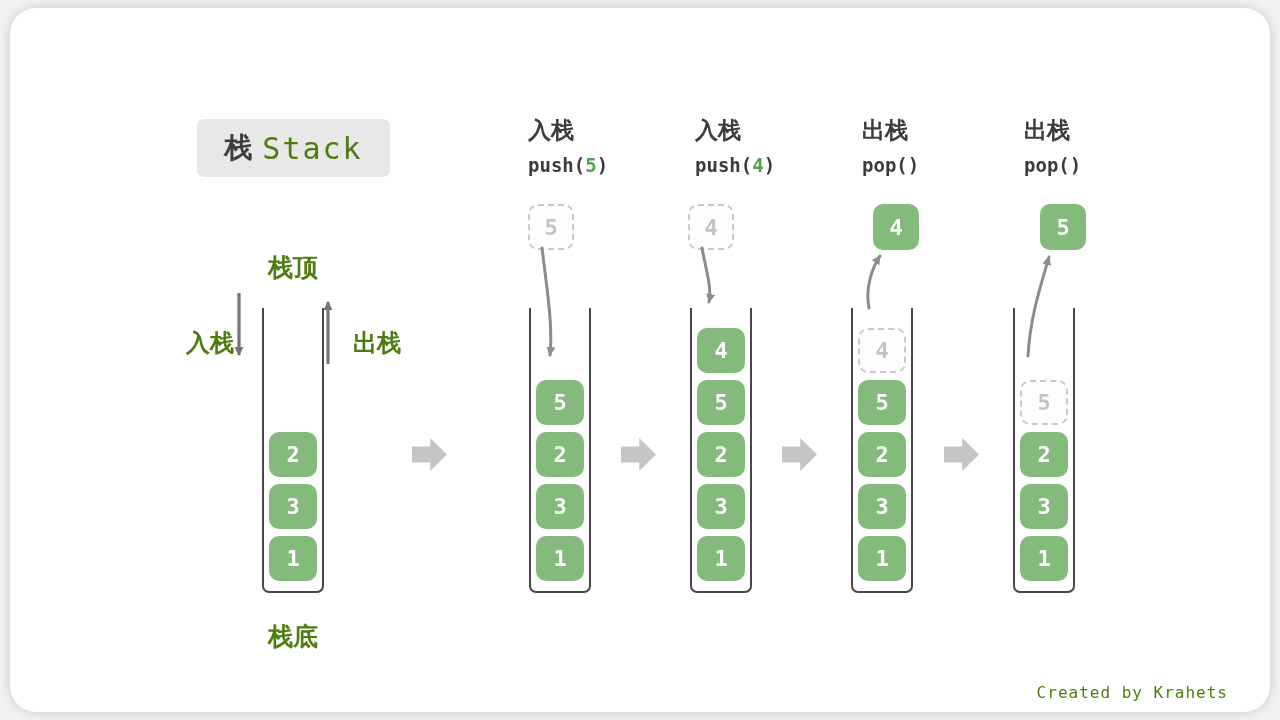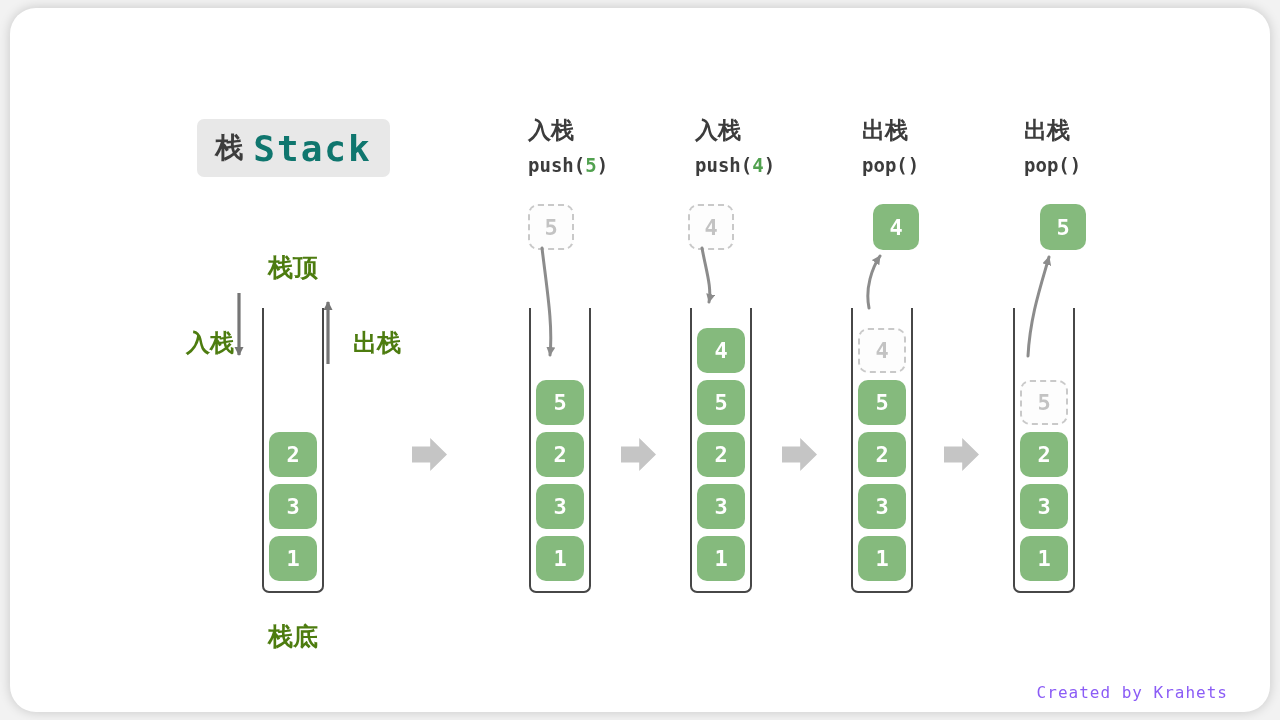--- a/index.html
+++ b/index.html
@@ -5,22 +5,22 @@
   html,body{margin:0;padding:0;background:#f2f2f2;}
   .canvas{position:relative;width:1280px;height:720px;overflow:hidden;
     font-family:"Liberation Sans",sans-serif;}
   .card{position:absolute;left:10px;top:8px;right:10px;bottom:8px;
     background:#ffffff;border-radius:26px;box-shadow:0 0 12px rgba(0,0,0,0.18);}
   .overlay{position:absolute;left:0;top:0;width:1280px;height:720px;pointer-events:none;}
 
   .title-box{position:absolute;left:187px;top:111px;width:193px;height:58px;
     background:#e8e8e8;border-radius:7px;display:flex;align-items:center;justify-content:center;gap:10px;}
   .title-zh{font-size:28px;font-weight:700;color:#3d3d3d;}
-  .title-en{font-family:"DejaVu Sans Mono",monospace;font-size:36px;font-weight:700;
-    color:#0f766e;letter-spacing:2px;}
+  .title-en{font-family:"DejaVu Sans Mono",monospace;font-size:30px;font-weight:400;
+    color:#4d7c0f;letter-spacing:2px;}
 
   .lbl{position:absolute;font-weight:700;color:#4d7c0f;font-size:25px;white-space:nowrap;}
   .stack-top-label{left:252px;top:243px;width:62px;text-align:center;}
   .stack-bottom-label{left:252px;top:612px;width:62px;text-align:center;}
   .push-label{left:168px;top:319px;width:56px;text-align:right;font-size:24px;}
   .pop-label{left:343px;top:319px;font-size:24px;}
 
   .op-label{position:absolute;top:107px;display:flex;flex-direction:column;gap:8px;}
   .op-name{font-size:23px;font-weight:700;color:#3c3c3c;}
   .op-code{font-family:"DejaVu Sans Mono",monospace;font-size:19px;font-weight:600;color:#3c3c3c;}
@@ -39,21 +39,21 @@
     font-family:"DejaVu Sans Mono",monospace;font-size:22px;font-weight:700;}
   .float-box.ghost{background:#fdfdfd;border:2px dashed #c9c9c9;color:#c3c3c3;}
   .float-box.solid{background:#85ba7d;color:#ffffff;}
 
   .flow-arrow{position:absolute;top:430px;width:35px;height:33px;background:#c5c5c5;
     clip-path:polygon(0 26%,52% 26%,52% 0,100% 50%,52% 100%,52% 74%,0 74%);}
 
   .r0{top:228px}.r1{top:176px}.r2{top:124px}.r3{top:72px}.r4{top:20px}
 
   .watermark{position:absolute;right:42px;top:675px;
-    font-family:"DejaVu Sans Mono",monospace;font-size:16px;color:#8b5cf6;letter-spacing:1px;}
+    font-family:"DejaVu Sans Mono",monospace;font-size:16px;color:#4d7c0f;letter-spacing:1px;}
 </style>
 </head>
 <body>
 
 <div class="canvas">
   <div class="card">
 
     <div class="title-box">
       <span class="title-zh">栈</span>
       <span class="title-en">Stack</span>

